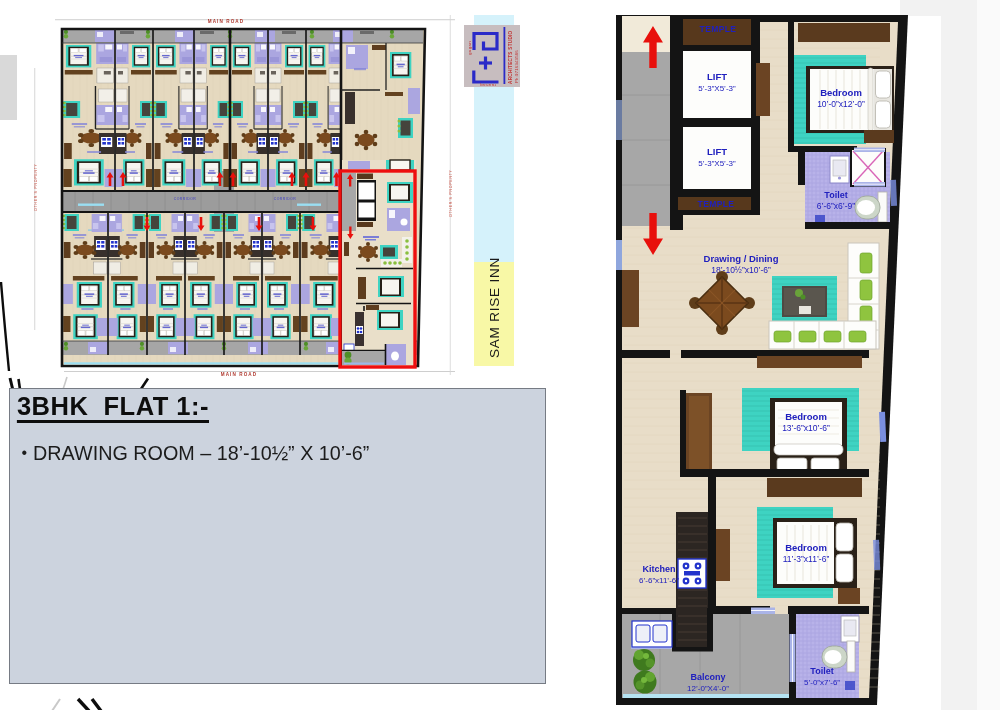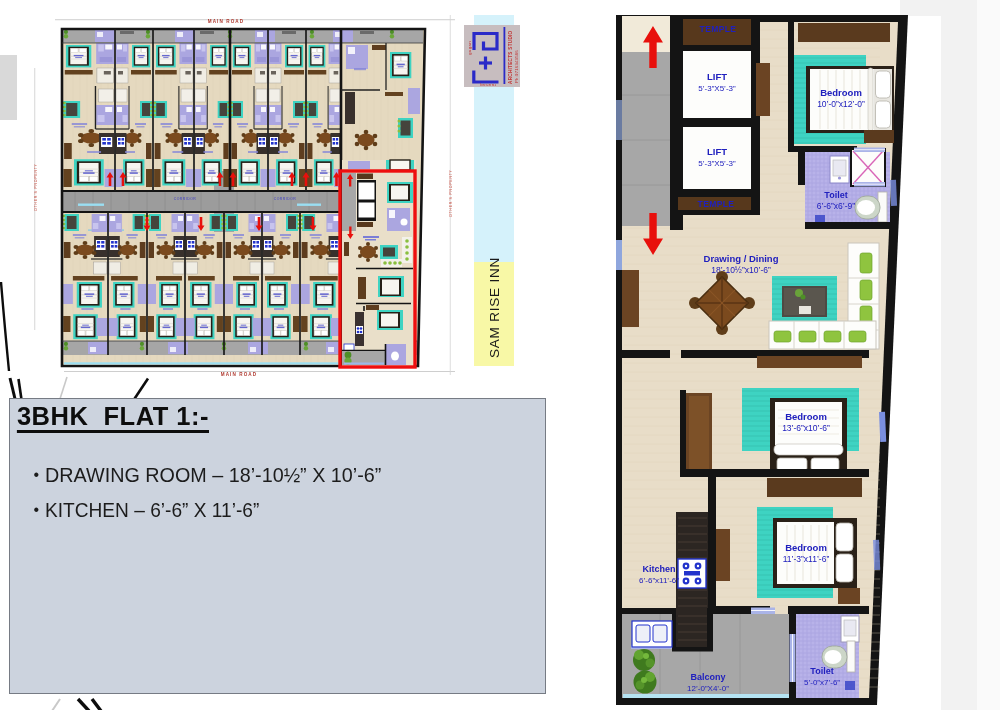--- a/index.html
+++ b/index.html
@@ -1,20 +1,20 @@
 <!DOCTYPE html>
 <html><head>
 <meta charset="utf-8">
 <style>
   html,body{margin:0;padding:0;}
   body{width:1000px;height:710px;background:#ffffff;font-family:"Liberation Sans",sans-serif;position:relative;overflow:hidden;}
   #stage{position:absolute;left:0;top:0;width:1000px;height:710px;}
-  #tbox{position:absolute;left:9px;top:398px;width:535px;height:294px;background:#ccd3de;border:1.5px solid #767b84;z-index:5;}
+  #tbox{position:absolute;left:9px;top:388px;width:535px;height:294px;background:#ccd3de;border:1.5px solid #767b84;z-index:5;}
   #tbox .title{position:absolute;left:6.9px;top:3px;font-size:25.5px;font-weight:bold;color:#0d0d0d;letter-spacing:0.5px;line-height:29px;text-decoration:underline;text-underline-offset:4.5px;text-decoration-thickness:2.8px;}
-  #tbox ul{list-style:none;position:absolute;left:0;top:43.3px;margin:16px;padding:0;width:100%;}
+  #tbox ul{list-style:none;position:absolute;left:0;top:43.3px;margin:4px;padding:0;width:100%;}
   #tbox li{position:relative;padding-left:18.5px;font-size:20px;color:#1c1c1c;height:34.7px;line-height:34.7px;}
   #tbox li .t{display:inline-block;transform-origin:0 50%;white-space:pre;}
   #tbox li::before{content:"\2022";position:absolute;left:7.5px;font-size:16px;}
   #tbox li.big::before{font-size:27px;left:3.5px;}
 </style>
 </head>
 <body>
 <svg id="stage" viewBox="0 0 1000 710">
   <rect x="941" y="0" width="59" height="710" fill="#f2f2f2"></rect>
   <rect x="900" y="0" width="41" height="16" fill="#f2f2f2"></rect>
@@ -937,15 +937,14 @@
 <path d="M148,378.5 L133,401" stroke="#0d0d0d" stroke-width="2.6" fill="none"></path>
 <path d="M78,699 L89,711" stroke="#0d0d0d" stroke-width="3.4" fill="none"></path>
 <path d="M92,699 L101,711" stroke="#0d0d0d" stroke-width="3.4" fill="none"></path>
 <path d="M60,699 L52,711" stroke="#c9c9c9" stroke-width="2" fill="none"></path>
 </g>
 </svg>
 <div id="tbox">
   <div class="title">3BHK&nbsp; FLAT 1:-</div>
   <ul>
     <li><span class="t" id="l1" style="transform:scaleX(0.988)">DRAWING ROOM – 18’-10½” X 10’-6”</span></li>
-    <li><span class="t" id="l2" style="transform:scaleX(0.956)">KITCHEN – 6’-6” X 11’-6”</span></li>
   </ul>
 </div>
 
 </body></html>

